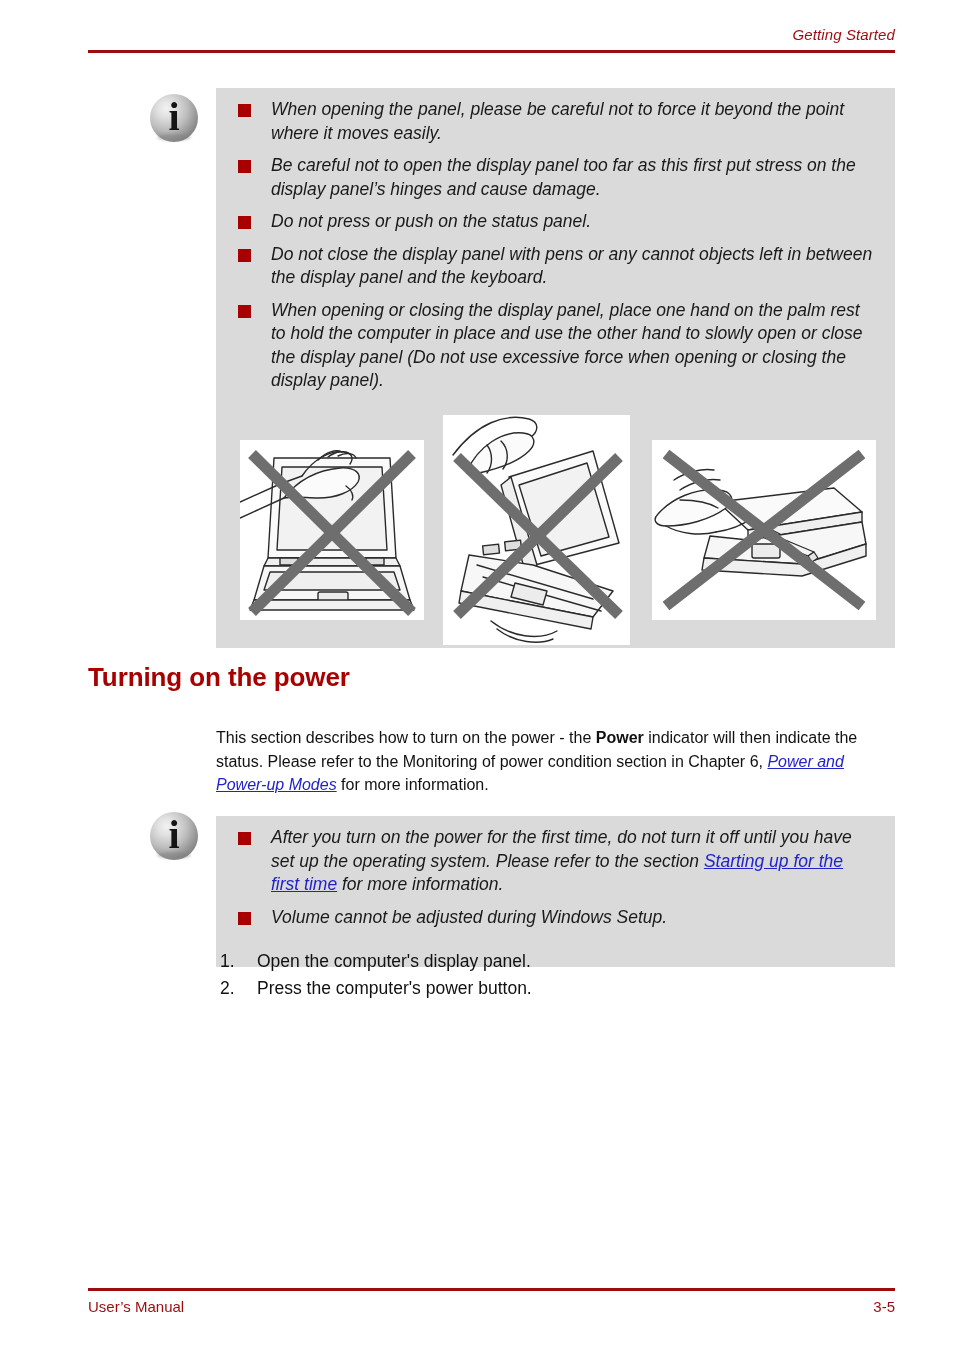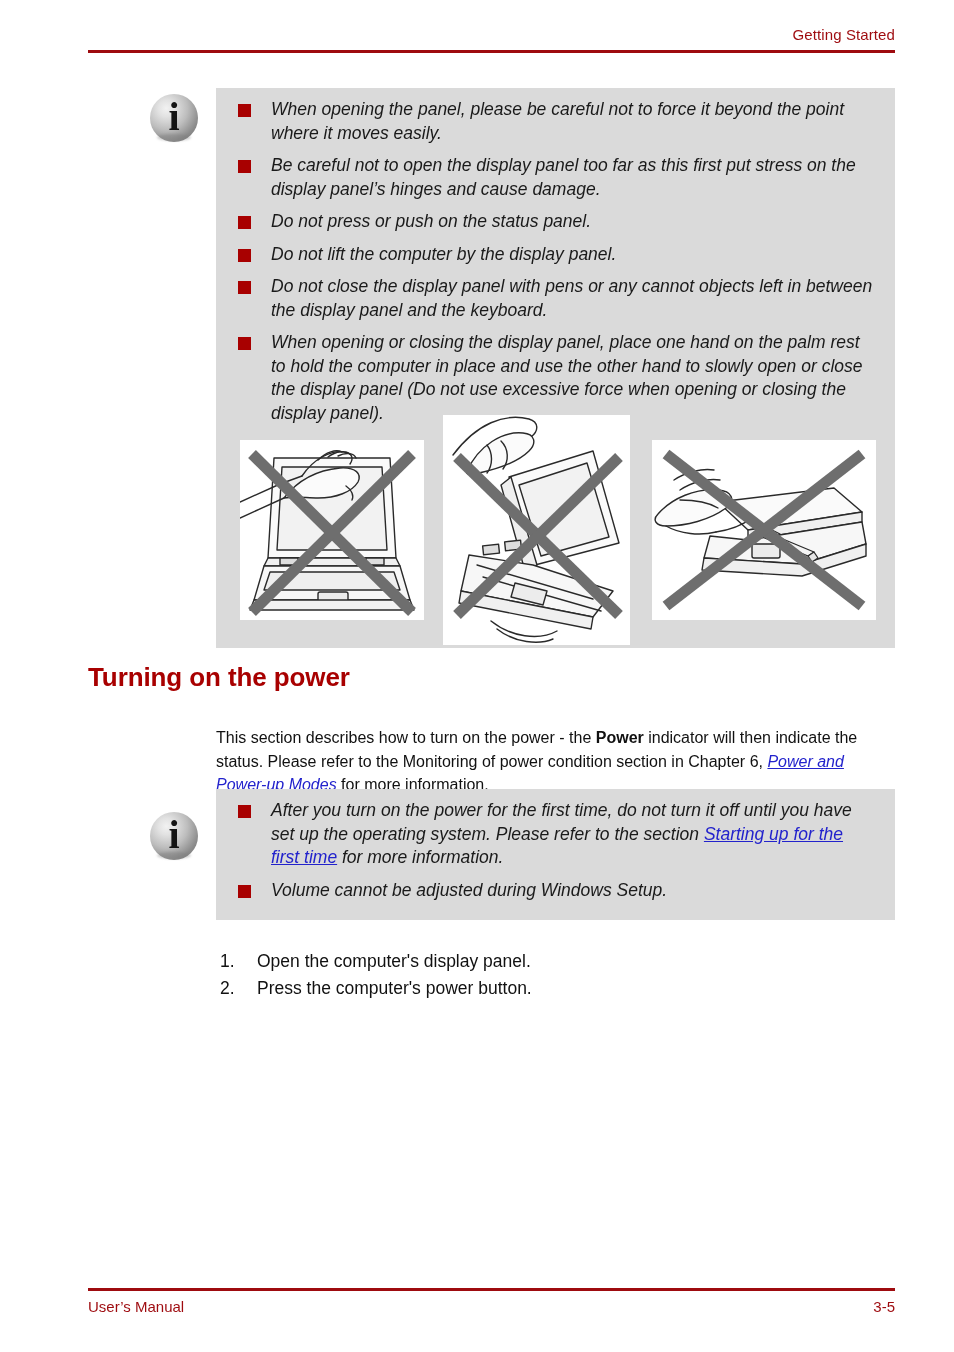--- a/index.html
+++ b/index.html
@@ -6,21 +6,21 @@
   html, body {
     width:954px; height:1352px;
     background:#ffffff;
     font-family:"Liberation Sans", sans-serif;
     -webkit-font-smoothing:antialiased;
   }
   .page { position:relative; width:954px; height:1352px; }
 
   
   .header {
-    position:absolute; left:88px; top:26px; width:807px;
+    position:absolute; left:88px; top:26px; width:807px;font-style:italic;
   }
   .header-title {
     text-align:right;
     color:#9e0b0f;
     font-size:15px;
     line-height:18px;
     letter-spacing:0.1px;
   }
   .header-rule {
     margin-top:6px;
@@ -172,24 +172,20 @@
         <li>
           <span class="sq"></span>
           <span>Be careful not to open the display panel too far as this first put stress on the display panel’s hinges and cause damage.</span>
         </li>
         <li>
           <span class="sq"></span>
           <span>Do not press or push on the status panel.</span>
         </li>
         <li>
           <span class="sq"></span>
-          <span>Do not lift the computer by the display panel.</span>
-        </li>
-        <li>
-          <span class="sq"></span>
           <span>Do not close the display panel with pens or any cannot objects left in between the display panel and the keyboard.</span>
         </li>
         <li>
           <span class="sq"></span>
           <span>When opening or closing the display panel, place one hand on the palm rest to hold the computer in place and use the other hand to slowly open or close the display panel (Do not use excessive force when opening or closing the display panel).</span>
         </li>
       </ul>
     </div>
 
     <div class="figstrip">
@@ -309,21 +305,21 @@
   <p class="para" style="top:726px;"><span>This section describes how to turn on the power - the </span><b>Power</b><span> indicator will then indicate the status. Please refer to the Monitoring of power condition section in Chapter 6, </span><a class="lnk" href="#">Power and Power-up Modes</a><span> for more information.</span></p>
 
   <div class="note" style="left:0;top:0;">
 
     <div class="note-icon" style="left:146px; top:808px;">
       <div class="disc"></div>
       <div class="shadow"></div>
       <div class="glyph">i</div>
     </div>
 
-    <div class="note-body" style="left:216px; top:789px; width:679px; height:131px;">
+    <div class="note-body" style="left:216px; top:816px; width:679px; height:151px;">
       <ul class="note-list">
         <li>
           <span class="sq"></span>
           <span><span>After you turn on the power for the first time, do not turn it off until you have set up the operating system. Please refer to the section </span><a class="lnk" href="#">Starting up for the first time</a><span> for more information.</span></span>
         </li>
         <li>
           <span class="sq"></span>
         </li>
         <li>
           <span class="sq"></span>

